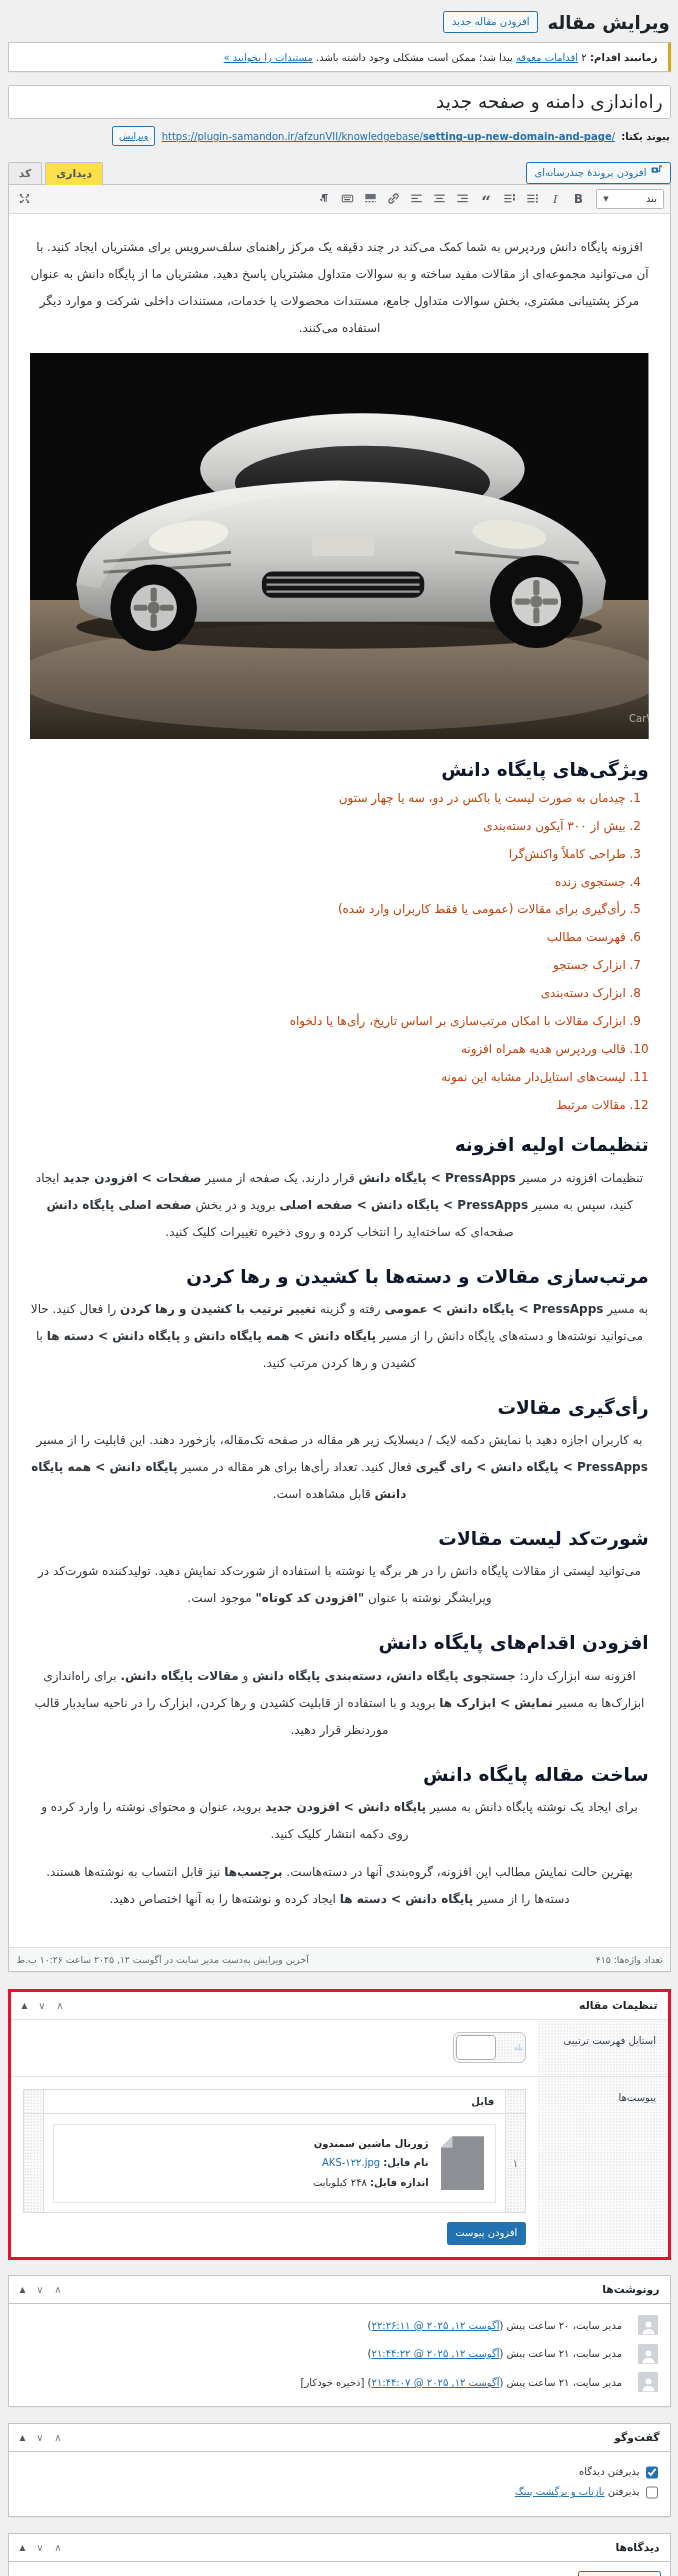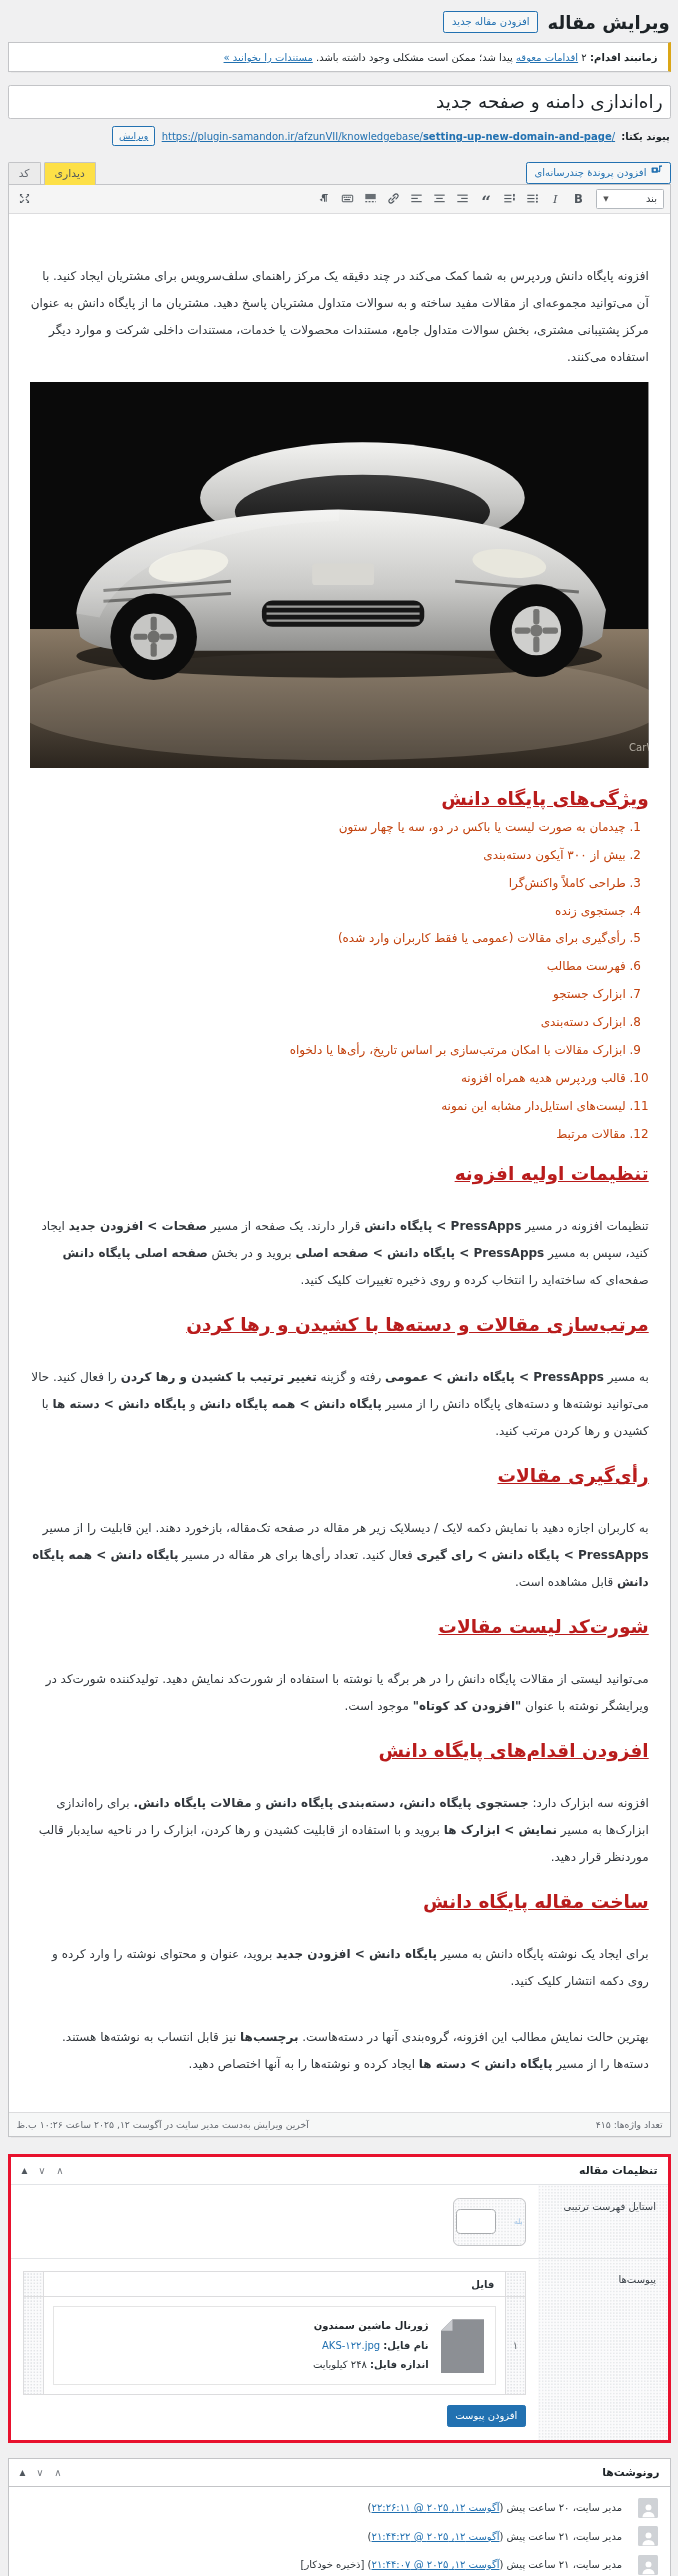--- a/index.html
+++ b/index.html
@@ -26,40 +26,40 @@
   .title-input { width:100%; height:34px; font-family:inherit; font-size:18.5px; color:#1d2327;
                  padding:3.1px 7.7px; border:0.8px solid #c3c4c7; border-radius:2.3px; background:#fff; outline:none; }
   .permalink { display:flex; align-items:center; gap:6.2px; font-size:10px; margin:7.7px 1.5px 15.4px; }
   .permalink .plabel { font-weight:bold; }
   .permalink a { text-decoration:underline; }
 
   
   .editor-top { display:flex; justify-content:space-between; align-items:flex-end; }
   .editor-tabs { display:flex; }
   .tab { font-size:10.8px; color:#646970; background:#ebebeb; border:0.8px solid #c3c4c7;
-         border-bottom:none; padding:3.9px 10px 3.1px; margin-right:3.1px; cursor:pointer; border-radius:1.5px 1.5px 0 0; }
+         border-bottom:none; padding:3.9px 10px 3.1px; margin-right:3.1px; cursor:pointer; border-radius:1.5px 1.5px 0 0;font-weight:bold; }
   .tab.active { background:#fde047; color:#50575e; padding-bottom:4.6px; margin-bottom:-0.8px; position:relative; z-index:2; }
   .editor-box { border:0.8px solid #c3c4c7; background:#fff; box-shadow:0 0.8px 0.8px rgba(0,0,0,.04); }
   .mce-toolbar { background:#f5f5f5; border-bottom:0.8px solid #dcdcde; padding:3.9px 6.2px;
                  display:flex; align-items:center; gap:3.1px; }
   .mce-listbox { background:#fff; border:0.8px solid #b4b9be; border-radius:1.5px; height:20px; width:68px;
                  display:flex; align-items:center; justify-content:space-between; padding:0 6.2px; font-size:10px;
                  color:#32373c; cursor:pointer; margin-left:4.6px; }
   .mce-listbox .caret { font-size:7px; color:#555; }
   .tb-btn { width:20px; height:20px; display:flex; align-items:center; justify-content:center;
             color:#50575e; cursor:pointer; border-radius:1.5px; }
   .tb-btn svg { display:block; }
   .tb-btn.b { font-weight:bold; font-size:11.6px; }
   .tb-btn.i { font-style:italic; font-family:"DejaVu Serif",serif; font-size:11.6px; }
   .tb-btn.q { font-family:"DejaVu Serif",serif; font-size:17px; font-weight:bold; line-height:0.4; padding-top:7.7px; }
   .tb-dfw { margin-right:auto; }  
 
   .mce-content { background:#fff; padding:20px 21.6px 23px; min-height:1574px; }
-  .mce-content p { font-size:12px; line-height:2.25; color:#32373c; margin-bottom:10.8px; text-align:right;margin-top:29px; }
-  .mce-content h2 { font-size:18.5px; font-weight:bold; color:#b91c1c; margin:20px 0 9.3px;text-decoration:underline; }
+  .mce-content p { font-size:12px; line-height:2.25; color:#32373c; margin-bottom:10.8px; text-align:center; }
+  .mce-content h2 { font-size:18.5px; font-weight:bold; color:#0f172a; margin:20px 0 9.3px; }
   .article-img { width:100%; height:386px; display:block; margin:7.7px 0 17px; }
   .mce-content ol { padding-right:23px; margin:3.1px 0 14px; }
   .mce-content ol li { font-size:12px; line-height:1.55; color:#c2410c; margin-bottom:9.3px; }
 
   .status-bar { display:flex; justify-content:space-between; align-items:center; background:#f6f7f7;
                 border-top:0.8px solid #dcdcde; padding:6.2px 7.7px; font-size:9.3px; color:#646970; }
 
   
   .postbox { background:#fff; border:0.8px solid #c3c4c7; box-shadow:0 0.8px 0.8px rgba(0,0,0,.04); margin-top:15.4px; }
   .postbox-header { display:flex; justify-content:space-between; align-items:center;
@@ -73,21 +73,21 @@
   .highlight-wrap .postbox { margin-top:0; border:none; box-shadow:none; }
   .highlight-wrap .postbox-header { border-bottom:0.8px solid #e2e4e7; }
 
   .settings-grid { display:grid; grid-template-columns:130px 1fr; }
   .settings-label { padding:15.4px 12.3px; font-size:10px; color:#3c434a;
                     background-color:#fbfbfc;
                     background-image:radial-gradient(#e8eaec 0.8px, transparent 0.8px); background-size:3.1px 3.1px; }
   .settings-content { padding:12.3px; border-left:none; }
   .row-divide { border-top:0.8px solid #e2e4e7; }
 
-  .toggle { width:73px; height:48px; border:0.8px solid #c3c4c7; border-radius:6.2px; background:#fbfbfc;
+  .toggle { width:73px; height:31px; border:0.8px solid #c3c4c7; border-radius:6.2px; background:#fbfbfc;
             background-image:radial-gradient(#e8eaec 0.8px, transparent 0.8px); background-size:3.1px 3.1px;
             display:flex; align-items:center; justify-content:space-between; padding:2.3px; cursor:pointer; }
   .toggle .knob { width:40px; height:25px; background:#fff; border:0.8px solid #a7aaad; border-radius:4.6px; }
   .toggle .on-label { font-size:7.7px; color:#9ec2e6; padding-left:6.2px; }
 
   .attach-table { width:100%; border-collapse:collapse; margin-bottom:9.3px; }
   .attach-table th, .attach-table td { border:0.8px solid #dcdcde; font-size:10px; }
   .attach-table th.file-col { padding:6.2px 10.8px; font-weight:bold; text-align:right; color:#2c3338; }
   .grip-col { width:20px; background-color:#fbfbfc;
               background-image:radial-gradient(#e3e5e8 0.8px, transparent 0.8px); background-size:3.1px 3.1px; }

